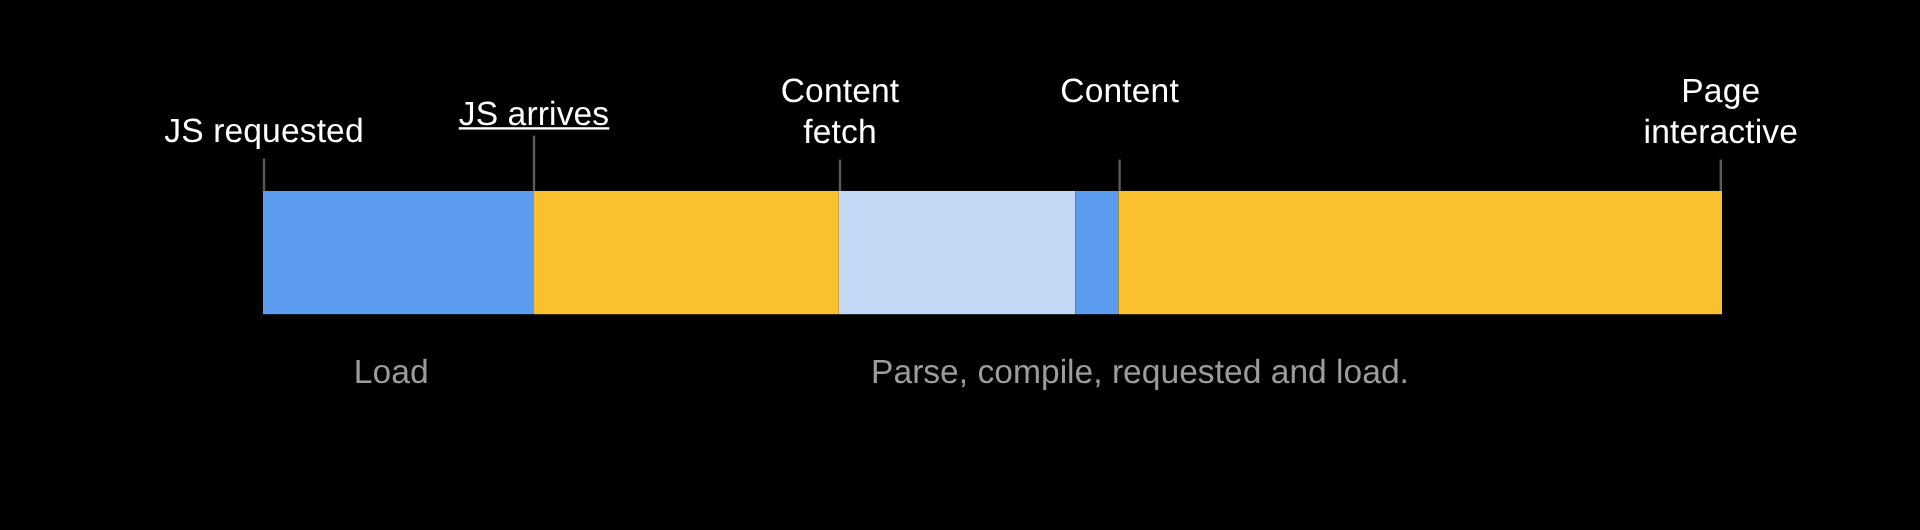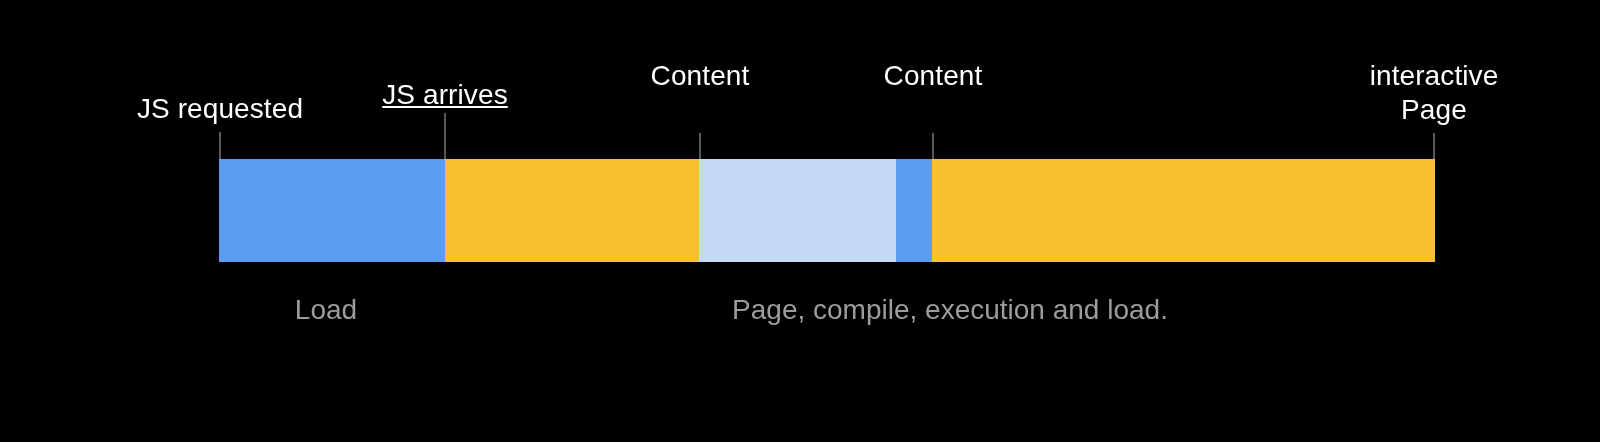--- a/index.html
+++ b/index.html
@@ -84,31 +84,31 @@
   <div id="markers">
       <div class="marker" style="left: 220px; width: 0px;">
         <div class="marker-label" style="top: 92px;"><div>JS requested</div></div>
         <div class="marker-line" style="top: 132px; height: 27px;"></div>
       </div>
       <div class="marker" style="left: 445px; width: 0px;">
         <div class="marker-label" style="top: 78px; text-decoration: underline;"><div>JS arrives</div></div>
         <div class="marker-line" style="top: 113px; height: 46px;"></div>
       </div>
       <div class="marker" style="left: 700px; width: 0px;">
-        <div class="marker-label" style="top: 59px;"><div>Content</div></div>
+        <div class="marker-label" style="top: 59px;"><div>Content</div><div>fetch</div></div>
         <div class="marker-line" style="top: 133px; height: 26px;"></div>
       </div>
       <div class="marker" style="left: 933px; width: 0px;">
         <div class="marker-label" style="top: 59px;"><div>Content</div></div>
         <div class="marker-line" style="top: 133px; height: 26px;"></div>
       </div>
       <div class="marker" style="left: 1434px; width: 0px;">
-        <div class="marker-label" style="top: 59px;"><div>interactive</div><div>Page</div></div>
+        <div class="marker-label" style="top: 59px;"><div>Page</div><div>interactive</div></div>
         <div class="marker-line" style="top: 133px; height: 26px;"></div>
       </div>
     </div>
 
   <div id="captions">
       <div class="caption" style="left: 326px; top: 290px; color: rgb(156, 156, 156);">Load</div>
-      <div class="caption" style="left: 950px; top: 290px; color: rgb(156, 156, 156);">Page, compile, execution and load.</div>
+      <div class="caption" style="left: 950px; top: 290px; color: rgb(156, 156, 156);">Parse, compile, requested and load.</div>
     </div>
 
 </div>
 
 </body></html>

